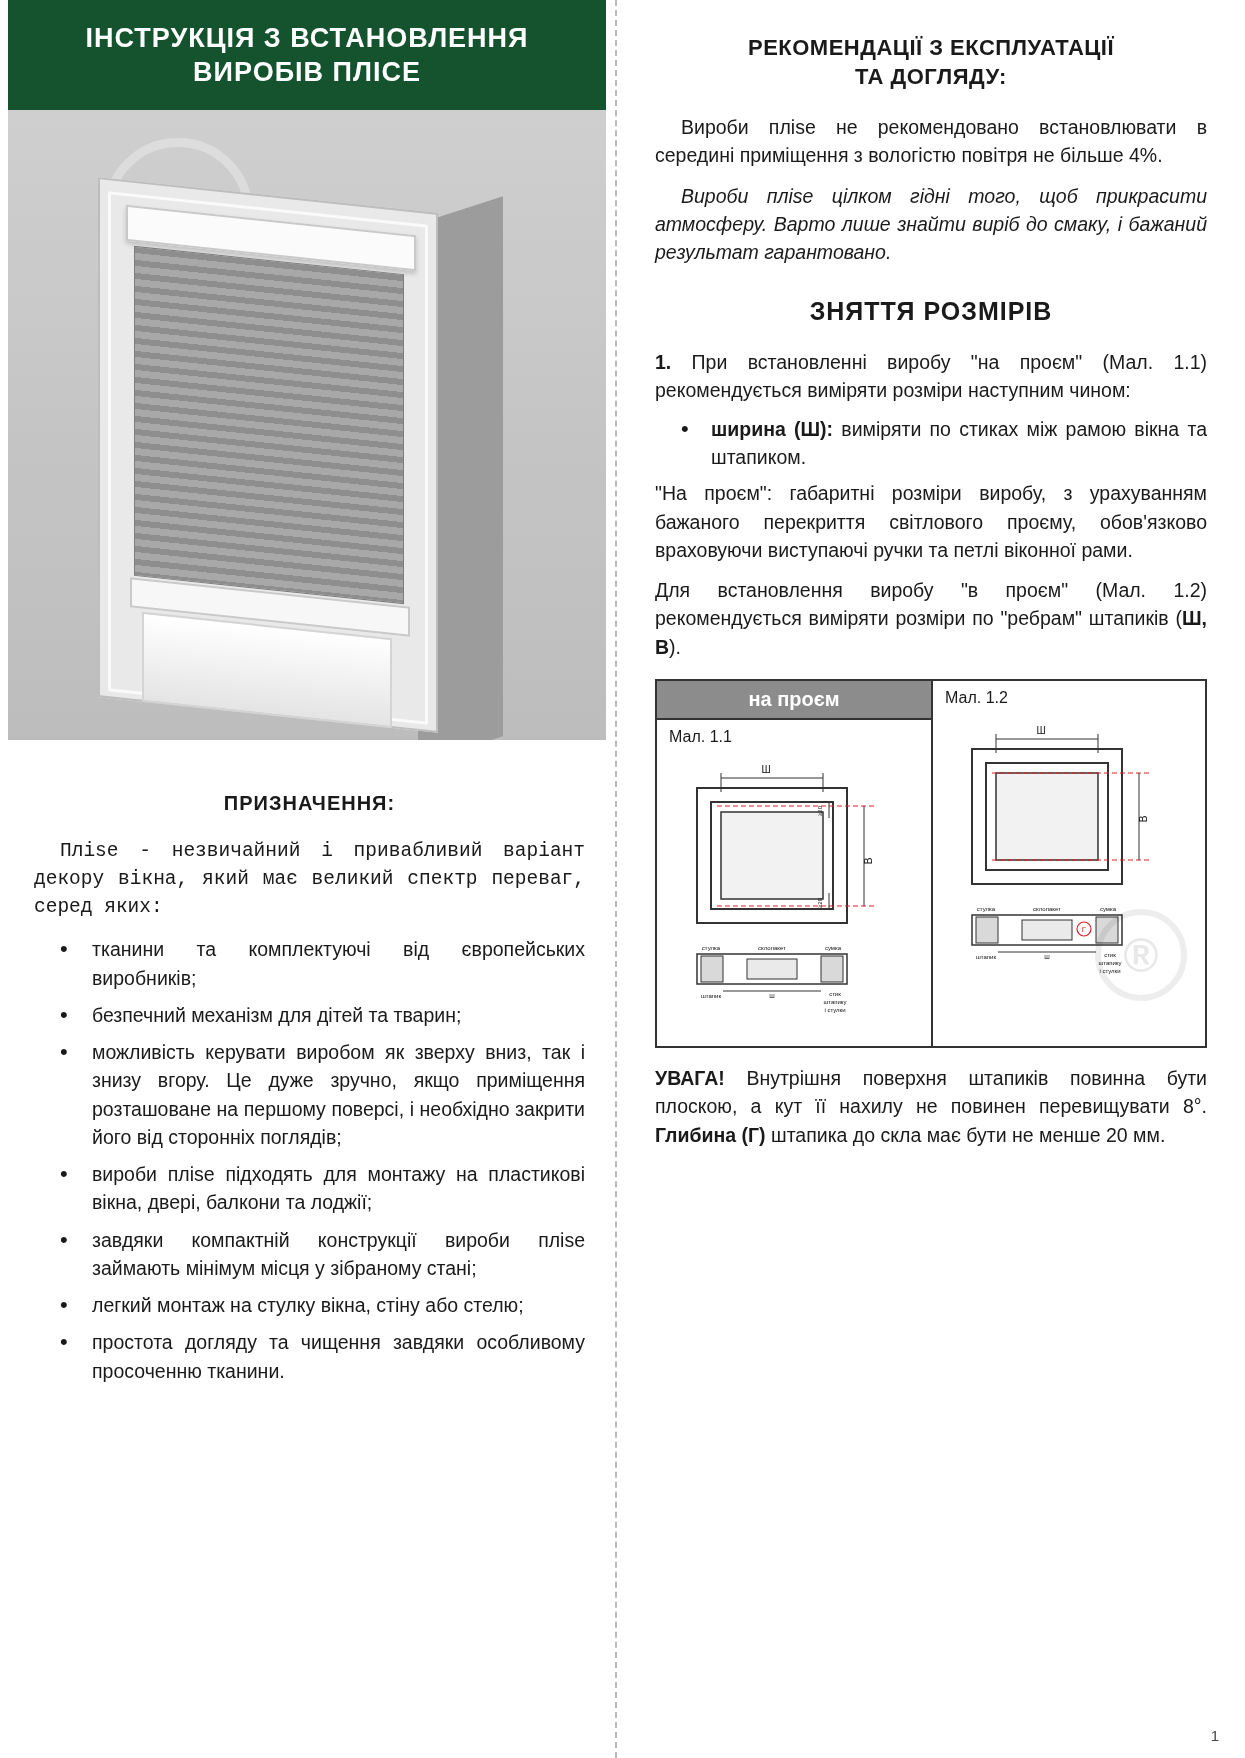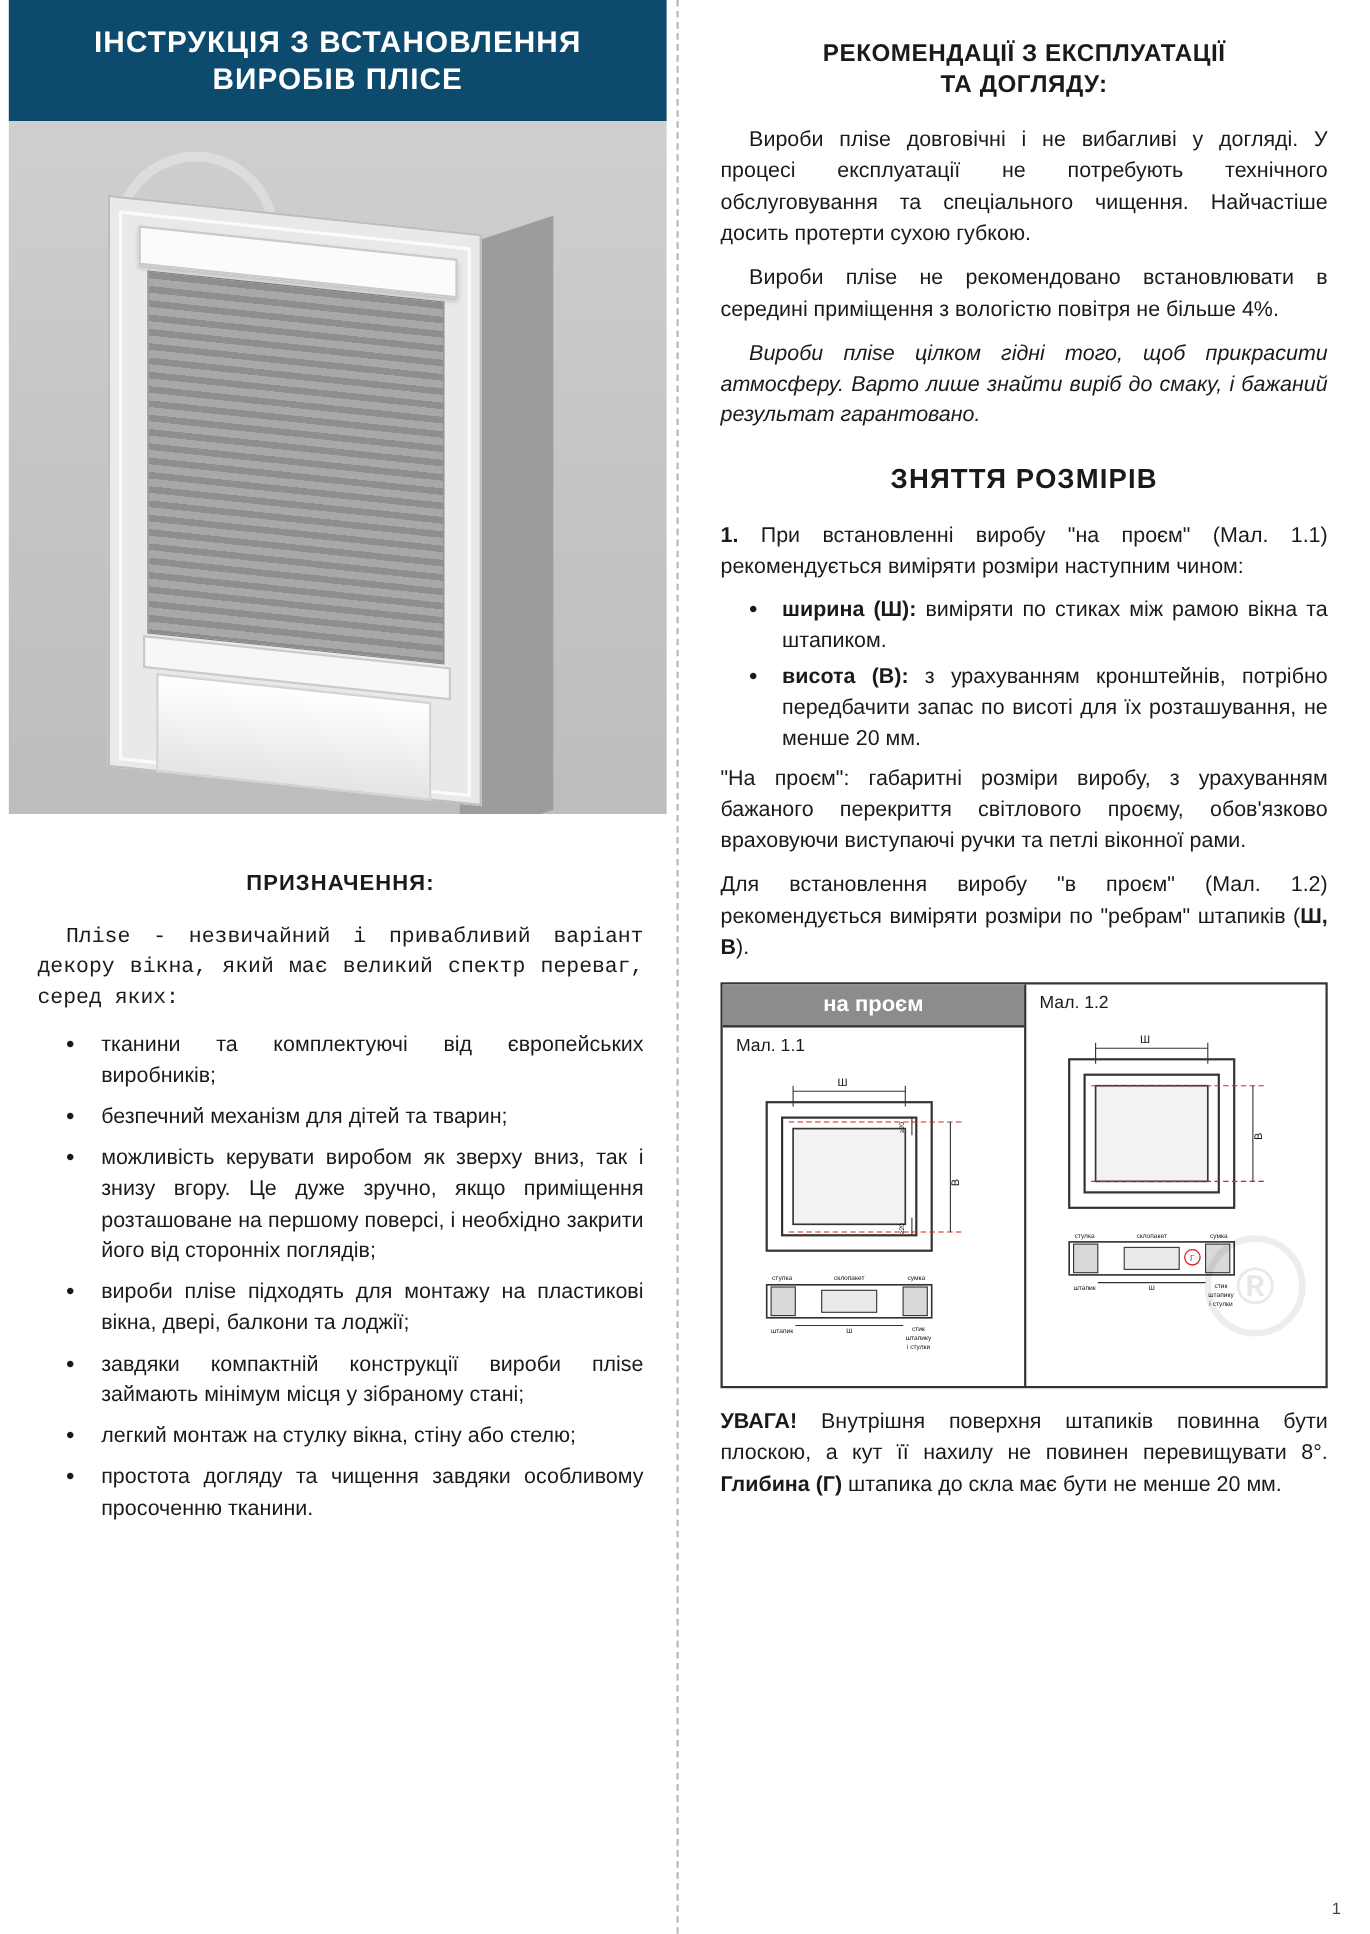--- a/index.html
+++ b/index.html
@@ -17,21 +17,21 @@
     position: relative;
     display: flex;
   }
   
   .col-left {
     width: 615px;
     position: relative;
     padding: 0;
   }
   .left-title-bar {
-    background: #0c4a6e;
+    background: #14532d;
     color: #ffffff;
     text-align: center;
     padding: 22px 10px 20px 10px;
     margin: 0 14px 0 8px;
     width: 598px;
   }
   .left-title-bar .t1 {
     font-size: 27px;
     font-weight: bold;
     letter-spacing: 1px;
@@ -266,37 +266,33 @@
 
   <div class="divider"></div>
 
   <div class="col-right">
 
     <h1 class="rtitle">
       <span>РЕКОМЕНДАЦІЇ З ЕКСПЛУАТАЦІЇ</span><br>
       <span>ТА ДОГЛЯДУ:</span>
     </h1>
 
-    <p class="r-para indent">Вироби пліse довговічні і не вибагливі у догляді. У процесі експлуатації не потребують технічного обслуговування та спеціального чищення. Найчастіше досить протерти сухою губкою.</p>
     <p class="r-para indent">Вироби пліse не рекомендовано встановлювати в середині приміщення з вологістю повітря не більше 4%.</p>
     <p class="r-para indent r-italic">Вироби пліse цілком гідні того, щоб прикрасити атмосферу. Варто лише знайти виріб до смаку, і бажаний результат гарантовано.</p>
 
     <h2 class="rsection">ЗНЯТТЯ РОЗМІРІВ</h2>
 
     <p class="r-para">
       <b>1.</b>
       <span>При встановленні виробу "на проєм" (Мал. 1.1) рекомендується виміряти розміри наступним чином:</span>
     </p>
 
     <ul class="rbullets">
       <li>
         <b>ширина (Ш):</b><span> виміряти по стиках між рамою вікна та штапиком.</span>
-      </li>
-      <li>
-        <b>висота (В):</b><span> з урахуванням кронштейнів, потрібно передбачити запас по висоті для їх розташування, не менше 20 мм.</span>
       </li>
     </ul>
 
     <p class="r-para">"На проєм": габаритні розміри виробу, з урахуванням бажаного перекриття світлового проєму, обов'язково враховуючи виступаючі ручки та петлі віконної рами.</p>
     <p class="r-para">
       <span>Для встановлення виробу "в проєм" (Мал. 1.2) рекомендується виміряти розміри по "ребрам" штапиків (</span><b>Ш, В</b><span>).</span>
     </p>
 
     <div class="figs">
 

